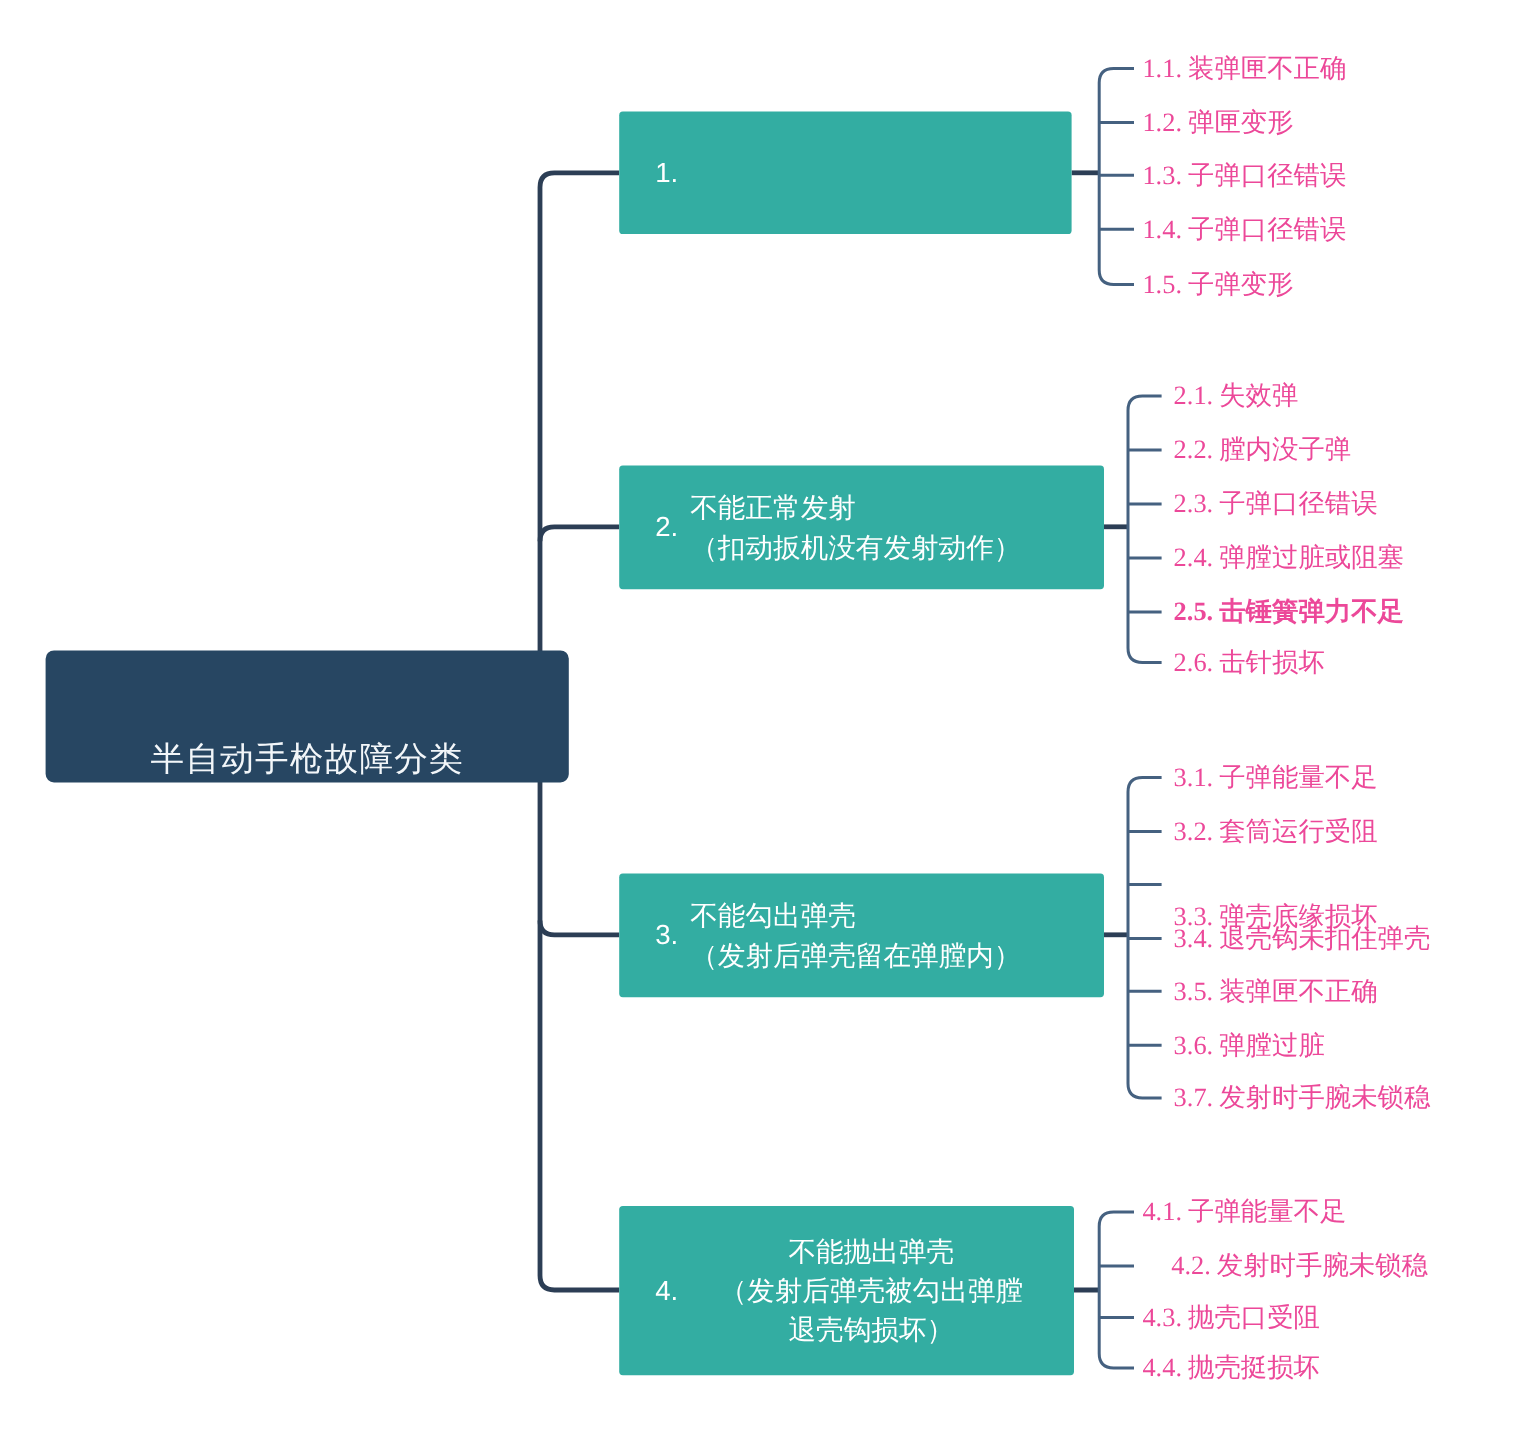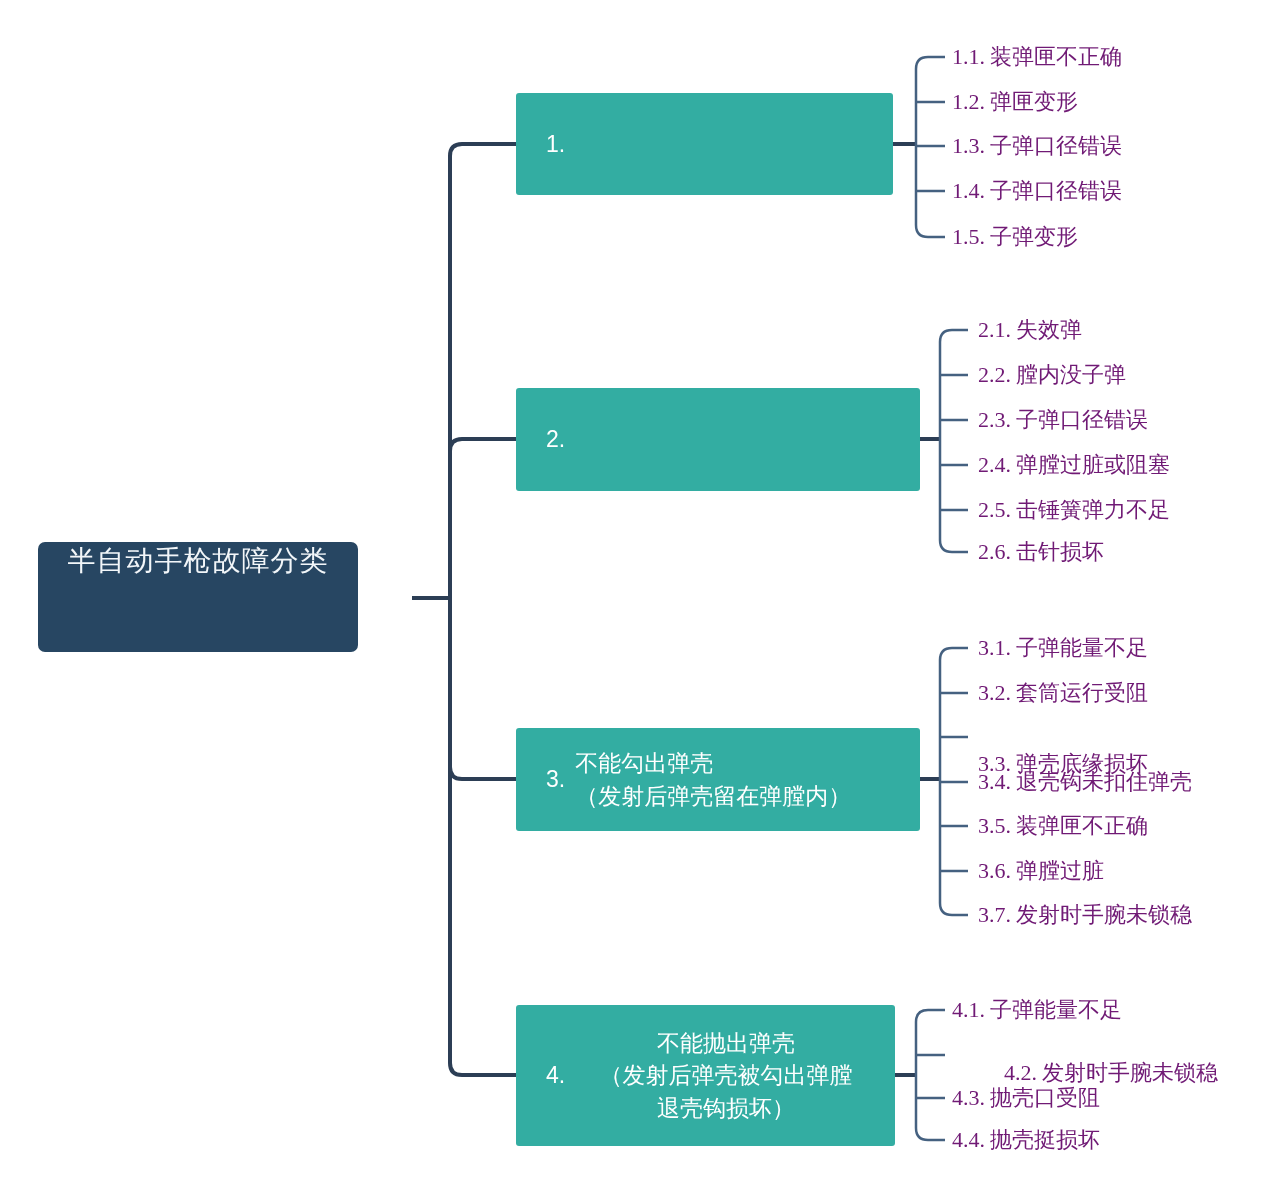--- a/index.html
+++ b/index.html
@@ -19,26 +19,26 @@
     position: absolute;
     left: 0;
     top: 0;
     width: 1268px;
     height: 1194px;
   }
   .root-node {
     position: absolute;
     left: 38px;
     top: 542px;
-    width: 320px;
+    width: 436px;
     height: 110px;
     background: #274662;
     border-radius: 7px;
     display: flex;
-    align-items: flex-start;
+    align-items: flex-end;
     justify-content: center;
     color: #f2f6f9;
     font-size: 28px;
     letter-spacing: 1px;
     box-sizing: border-box;
   }
   .branch-node {
     position: absolute;
     background: #33ada2;
     border-radius: 3px;
@@ -56,21 +56,21 @@
   .btext {
     flex: 1 1 auto;
     line-height: 1.42;
   }
   .align-center .btext { text-align: center; }
   .align-left .btext { text-align: left; }
   .leaf {
     position: absolute;
     transform: translateY(-50%);
     white-space: nowrap;
-    color: #701a75;
+    color: #ec4899;
     font-family: "Liberation Serif", "DejaVu Serif", serif;
     font-size: 22px;
     line-height: 1;
   }
   .lnum { margin-right: 5px; }
 </style>
 </head>
 <body>
 
 <div id="canvas">
@@ -105,20 +105,24 @@
   </div>
 
   <div class="branch-node align-center" style="left:516px; top:93px; width:377px; height:102px;">
     <span class="bnum">1.</span>
     <div class="btext">
     </div>
   </div>
 
   <div class="branch-node align-left" style="left:516px; top:388px; width:404px; height:103px;">
     <span class="bnum">2.</span>
+    <div class="btext">
+      <div>不能正常发射</div>
+      <div>（扣动扳机没有发射动作）</div>
+    </div>
   </div>
 
   <div class="branch-node align-left" style="left:516px; top:728px; width:404px; height:103px;">
     <span class="bnum">3.</span>
     <div class="btext">
       <div>不能勾出弹壳</div>
       <div>（发射后弹壳留在弹膛内）</div>
     </div>
   </div>
 
@@ -152,21 +156,21 @@
   </div>
   <div class="leaf" style="left:978px; top:375px;">
     <span class="lnum">2.2.</span><span class="ltext">膛内没子弹</span>
   </div>
   <div class="leaf" style="left:978px; top:420px;">
     <span class="lnum">2.3.</span><span class="ltext">子弹口径错误</span>
   </div>
   <div class="leaf" style="left:978px; top:465px;">
     <span class="lnum">2.4.</span><span class="ltext">弹膛过脏或阻塞</span>
   </div>
-  <div class="leaf" style="left:978px; top:510px;">
+  <div class="leaf" style="left:978px; top:510px;font-weight:bold;">
     <span class="lnum">2.5.</span><span class="ltext">击锤簧弹力不足</span>
   </div>
   <div class="leaf" style="left:978px; top:552px;">
     <span class="lnum">2.6.</span><span class="ltext">击针损坏</span>
   </div>
 
   <div class="leaf" style="left:978px; top:648px;">
     <span class="lnum">3.1.</span><span class="ltext">子弹能量不足</span>
   </div>
   <div class="leaf" style="left:978px; top:693px;">
@@ -184,21 +188,21 @@
   <div class="leaf" style="left:978px; top:871px;">
     <span class="lnum">3.6.</span><span class="ltext">弹膛过脏</span>
   </div>
   <div class="leaf" style="left:978px; top:915px;">
     <span class="lnum">3.7.</span><span class="ltext">发射时手腕未锁稳</span>
   </div>
 
   <div class="leaf" style="left:952px; top:1010px;">
     <span class="lnum">4.1.</span><span class="ltext">子弹能量不足</span>
   </div>
-  <div class="leaf" style="left:1004px; top:1055px;margin-top:18px;">
+  <div class="leaf" style="left:976px; top:1055px;">
     <span class="lnum">4.2.</span><span class="ltext">发射时手腕未锁稳</span>
   </div>
   <div class="leaf" style="left:952px; top:1098px;">
     <span class="lnum">4.3.</span><span class="ltext">抛壳口受阻</span>
   </div>
   <div class="leaf" style="left:952px; top:1140px;">
     <span class="lnum">4.4.</span><span class="ltext">抛壳挺损坏</span>
   </div>
 
 </div>

